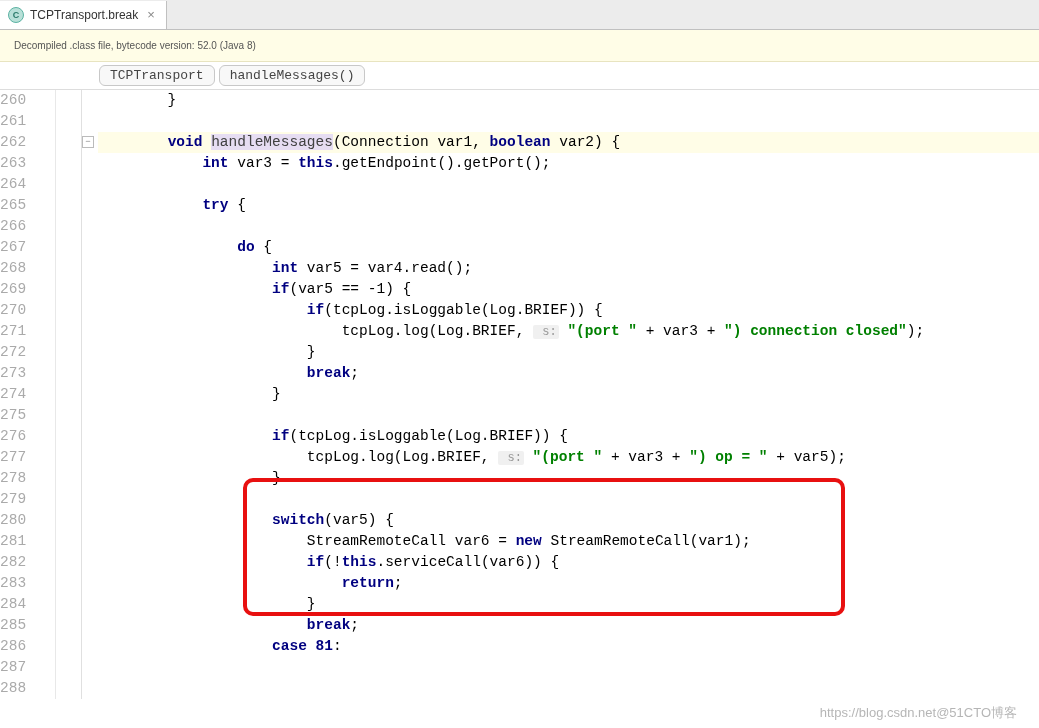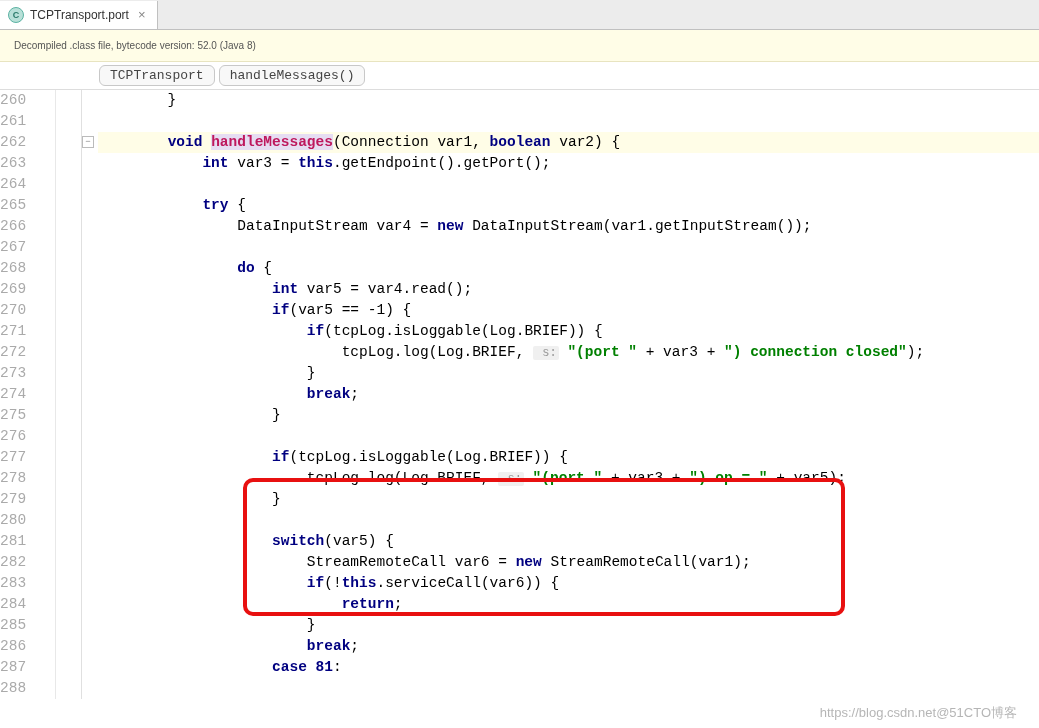--- a/index.html
+++ b/index.html
@@ -93,21 +93,21 @@
     .fold-gutter {
       width: 16px;
       background: #fff;
       position: relative;
     }
     .code-lines { flex: 1; position: relative; }
     .line { height: 21px; white-space: pre; }
     .hl { background: #fffde7; }
     .ln { height: 21px; }
     .kw { color: #000080; font-weight: bold; }
-    .mname { color: #be185d; font-weight: bold; }
+    .mname { color: #404040; font-weight: normal; }
     .str { color: #008000; font-weight: bold; }
     .hint { color: #999; background: #f0f0f0; font-size: 12px; padding: 0 2px; border-radius: 2px; }
     .kw2 { color: #000080; font-weight: bold; }
     .usage-bg { background: #e6ddf2; }
     .highlight-box {
       position: absolute;
       border: 4px solid #e81010;
       border-radius: 10px;
       left: 243px;
       top: 478px;
@@ -135,21 +135,21 @@
       color: #888;
       background: #fff;
     }
   </style>
 </head>
 <body>
 
 <div class="tab-bar">
   <div class="tab">
     <span class="tab-icon">C</span>
-    <span class="tab-label">TCPTransport.port</span>
+    <span class="tab-label">TCPTransport.break</span>
     <span class="tab-close">×</span>
   </div>
 </div>
 
 <div class="info-bar">Decompiled .class file, bytecode version: 52.0 (Java 8)</div>
 
 <div class="breadcrumb-bar">
   <span class="breadcrumb-item">TCPTransport</span>
   <span class="breadcrumb-item">handleMessages()</span>
 </div>
@@ -190,21 +190,20 @@
   <div class="fold-gutter">
     <div class="fold-mark" style="top:46px;">−</div>
   </div>
   <div class="code-lines">
     <div class="line">        }</div>
     <div class="line"></div>
     <div class="line hl"><span>        </span><span class="kw">void </span><span class="mname usage-bg">handleMessages</span><span>(Connection var1, </span><span class="kw">boolean</span><span> var2) {</span></div>
     <div class="line"><span>            </span><span class="kw">int</span><span> var3 = </span><span class="kw">this</span><span>.getEndpoint().getPort();</span></div>
     <div class="line"></div>
     <div class="line"><span>            </span><span class="kw">try</span><span> {</span></div>
-    <div class="line"><span>                DataInputStream var4 = </span><span class="kw">new</span><span> DataInputStream(var1.getInputStream());</span></div>
     <div class="line"></div>
     <div class="line"><span>                </span><span class="kw">do</span><span> {</span></div>
     <div class="line"><span>                    </span><span class="kw">int</span><span> var5 = var4.read();</span></div>
     <div class="line"><span>                    </span><span class="kw">if</span><span>(var5 == -1) {</span></div>
     <div class="line"><span>                        </span><span class="kw">if</span><span>(tcpLog.isLoggable(Log.BRIEF)) {</span></div>
     <div class="line"><span>                            tcpLog.log(Log.BRIEF, </span><span class="hint"> s:</span> <span class="str">"(port "</span><span> + var3 + </span><span class="str">") connection closed"</span><span>);</span></div>
     <div class="line">                        }</div>
     <div class="line"><span>                        </span><span class="kw">break</span><span>;</span></div>
     <div class="line">                    }</div>
     <div class="line"></div>

